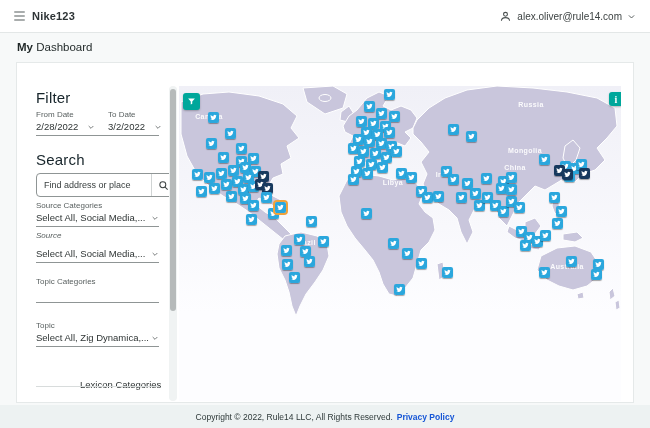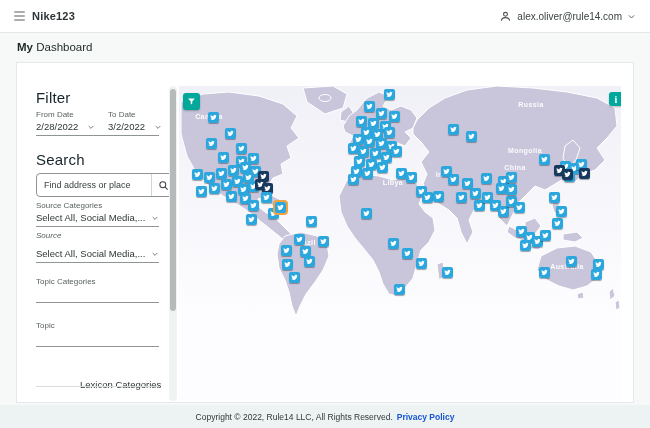--- a/index.html
+++ b/index.html
@@ -164,20 +164,26 @@
       <svg width="8" height="8" viewBox="0 0 24 24" fill="none" stroke="#4a5050" stroke-width="2.2">
           <path d="M5 9l7 7 7-7"></path>
         </svg>
     </div>
     <div class="underline" style="top:176px;"></div>
 
     <div class="fld-label" style="top:191px;">Topic Categories</div>
     <div class="underline" style="top:216px;"></div>
 
     <div class="fld-label" style="top:235px;">Topic</div>
+    <div class="fld-value" style="top:246px;">
+      <span class="txt">Select All, Zig Dynamica,...</span>
+      <svg width="8" height="8" viewBox="0 0 24 24" fill="none" stroke="#4a5050" stroke-width="2.2">
+          <path d="M5 9l7 7 7-7"></path>
+        </svg>
+    </div>
     <div class="underline" style="top:260px;"></div>
 
     <div class="fld-value" style="top:293px;margin-left:44px;">
       <span class="txt">Lexicon Categories</span>
       <svg width="8" height="8" viewBox="0 0 24 24" fill="none" stroke="#4a5050" stroke-width="2.2">
           <path d="M5 9l7 7 7-7"></path>
         </svg>
     </div>
     <div class="underline" style="top:300px; border-bottom-color:#d8dcdc;"></div>
   </div>

